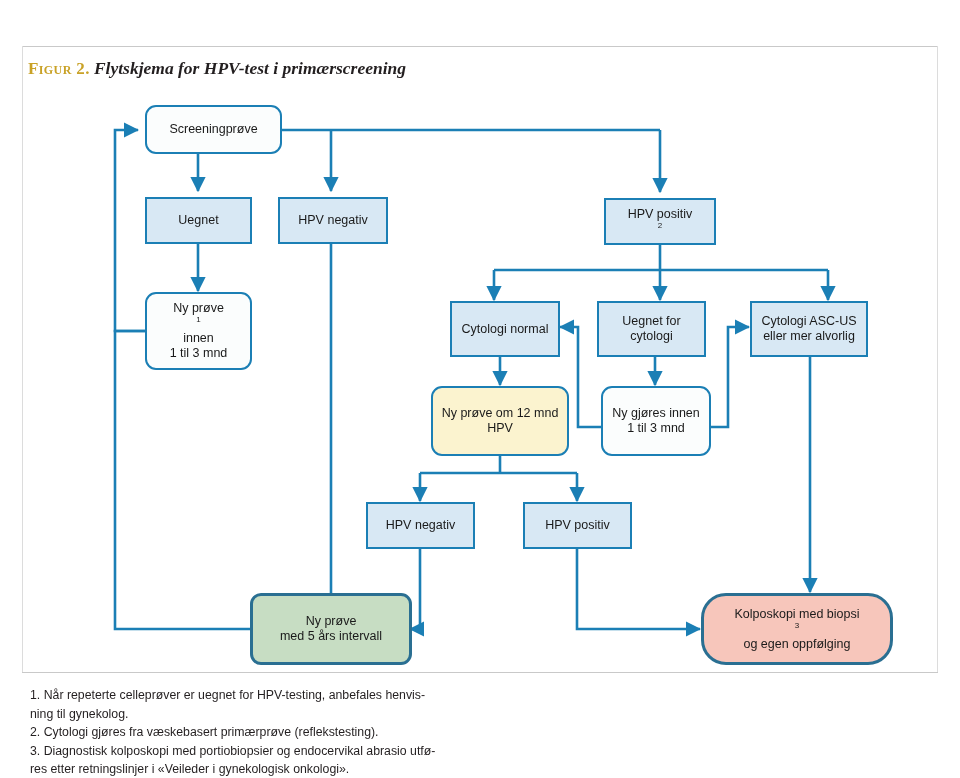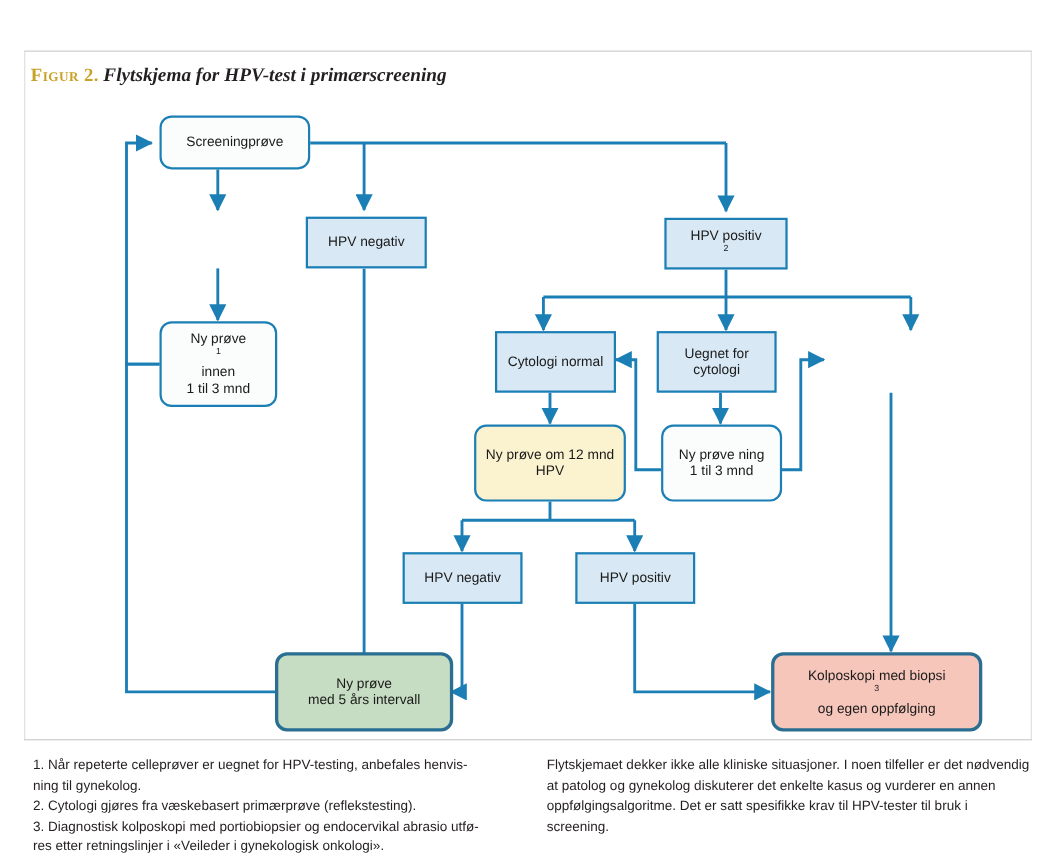--- a/index.html
+++ b/index.html
@@ -112,20 +112,23 @@
         <path d="M 577 457 L 577 537 L 700 537" marker-end="url(#ah)"></path>
 
         <path d="M 810 265 L 810 500" marker-end="url(#ah)"></path>
       </g>
     </svg>
 
     <div class="node rounded n-white" style="left:145px;top:13px;width:137px;height:49px;">
       <span>Screeningprøve</span>
     </div>
 
+    <div class="node n-blue" style="left:145px;top:105px;width:107px;height:47px;">
+      <span>Uegnet</span>
+    </div>
 
     <div class="node n-blue" style="left:278px;top:105px;width:110px;height:47px;">
       <span>HPV negativ</span>
     </div>
 
     <div class="node n-blue" style="left:604px;top:106px;width:112px;height:47px;">
       <span><span>HPV positiv</span><sup>2</sup></span>
     </div>
 
     <div class="node rounded n-white" style="left:145px;top:200px;width:107px;height:78px;">
@@ -140,65 +143,70 @@
       <span>Cytologi normal</span>
     </div>
 
     <div class="node n-blue" style="left:597px;top:209px;width:109px;height:56px;">
       <span>
         <span>Uegnet for</span>
         <span>cytologi</span>
       </span>
     </div>
 
+    <div class="node n-blue" style="left:750px;top:209px;width:118px;height:56px;">
+      <span>
+        <span>Cytologi ASC-US</span>
+        <span>eller mer alvorlig</span>
+      </span>
+    </div>
 
     <div class="node rounded n-yellow" style="left:431px;top:294px;width:138px;height:70px;align-items:center;">
       <span>
         <span>Ny prøve om 12 mnd</span>
         <span>HPV</span>
       </span>
     </div>
 
     <div class="node rounded n-white" style="left:601px;top:294px;width:110px;height:70px;">
       <span>
-        <span>Ny prøve ning</span>
+        <span>Ny gjøres innen</span>
         <span>1 til 3 mnd</span>
       </span>
     </div>
 
     <div class="node n-blue" style="left:366px;top:410px;width:109px;height:47px;">
       <span>HPV negativ</span>
     </div>
 
     <div class="node n-blue" style="left:523px;top:410px;width:109px;height:47px;">
       <span>HPV positiv</span>
     </div>
 
     <div class="node rounded n-green" style="left:250px;top:501px;width:162px;height:72px;">
       <span>
         <span>Ny prøve</span>
         <span>med 5 års intervall</span>
       </span>
     </div>
 
-    <div class="node rounded n-pink" style="left:701px;top:501px;width:192px;height:72px;">
+    <div class="node rounded n-pink" style="left:701px;top:501px;width:192px;height:72px;border-radius:25px;">
       <span>
         <span><span>Kolposkopi med biopsi</span><sup>3</sup></span>
         <span>og egen oppfølging</span>
       </span>
     </div>
 
   </div>
 
   <div class="rule rule-mid"></div>
 
   <div id="notes">
     <div class="note-col note-left">
       <p>1. Når repeterte celleprøver er uegnet for HPV-testing, anbefales henvis-</p>
       <p>ning til gynekolog.</p>
       <p>2. Cytologi gjøres fra væskebasert primærprøve (reflekstesting).</p>
       <p>3. Diagnostisk kolposkopi med portiobiopsier og endocervikal abrasio utfø-</p>
       <p>res etter retningslinjer i «Veileder i gynekologisk onkologi».</p>
     </div>
-    <div class="note-col note-right">Flytskjemaet dekker ikke alle kliniske situasjoner. I noen tilfeller er det nødvendig at patolog og gynekolog diskuterer det enkelte kasus og vurderer en annen oppfølgingsalgoritme. Det er satt spesifikke krav til HPV-tester til bruk i screening.</div>
   </div>
 
 </div>
 
 </body></html>

